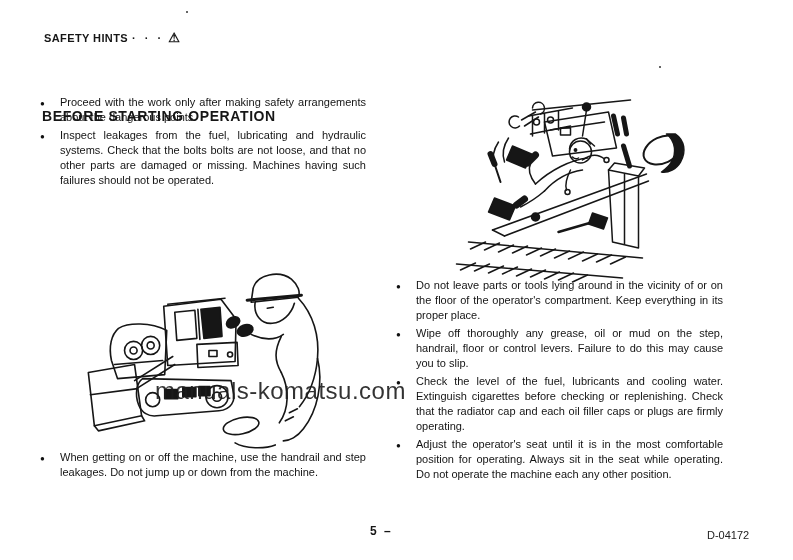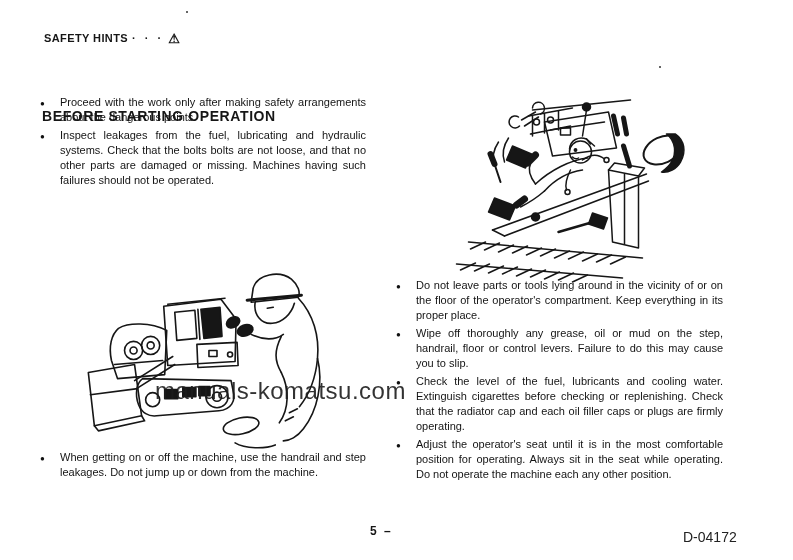--- a/index.html
+++ b/index.html
@@ -6,21 +6,21 @@
   body{
     width:793px;height:560px;position:relative;overflow:hidden;
     background:#ffffff;
     font-family:"Liberation Sans", sans-serif;
     color:#161616;
   }
   .abs{position:absolute;}
   .page-header{
     left:44px;top:32px;
     font-size:11px;font-weight:bold;letter-spacing:0.4px;
-    display:flex;align-items:center;gap:4px;
+    display:flex;align-items:flex-start;gap:4px;
   }
   .leader-dots{letter-spacing:3px;font-weight:bold;}
   .warn{font-size:13px;line-height:11px;}
   .page-title{
     left:42px;top:64px;
     font-size:14px;font-weight:bold;letter-spacing:0.6px;margin-top:44px;
   }
   .col{display:block;}
   .col-left{left:40px;top:95px;width:326px;}
   .col-left-b3{left:40px;top:450px;width:326px;}
@@ -29,21 +29,21 @@
   .marker{flex:none;width:11px;font-size:8px;line-height:15px;padding-top:1px;color:#101010;}
   .btext{flex:1;font-size:11px;line-height:15px;text-align:justify;color:#141414;}
   .illus{z-index:1;}
   .illus svg{display:block;}
   .watermark{
     left:119px;top:377px;z-index:3;
     font-size:24px;font-weight:400;letter-spacing:0.5px;
     color:#1c1c1c;opacity:0.9;white-space:nowrap;margin-left:36px;
   }
   .page-num{left:370px;top:524px;font-size:12px;font-weight:bold;letter-spacing:2px;}
-  .doc-code{left:683px;top:529px;font-size:14px;color:#222;}
+  .doc-code{left:707px;top:529px;font-size:11px;color:#222;}
   .speck{width:2px;height:2px;background:#333;border-radius:50%;}
 </style>
 </head>
 <body>
 
 <div class="abs page-header">
   <span>SAFETY HINTS</span>
   <span class="leader-dots">· · ·</span>
   <span class="warn">⚠</span>
 </div>

